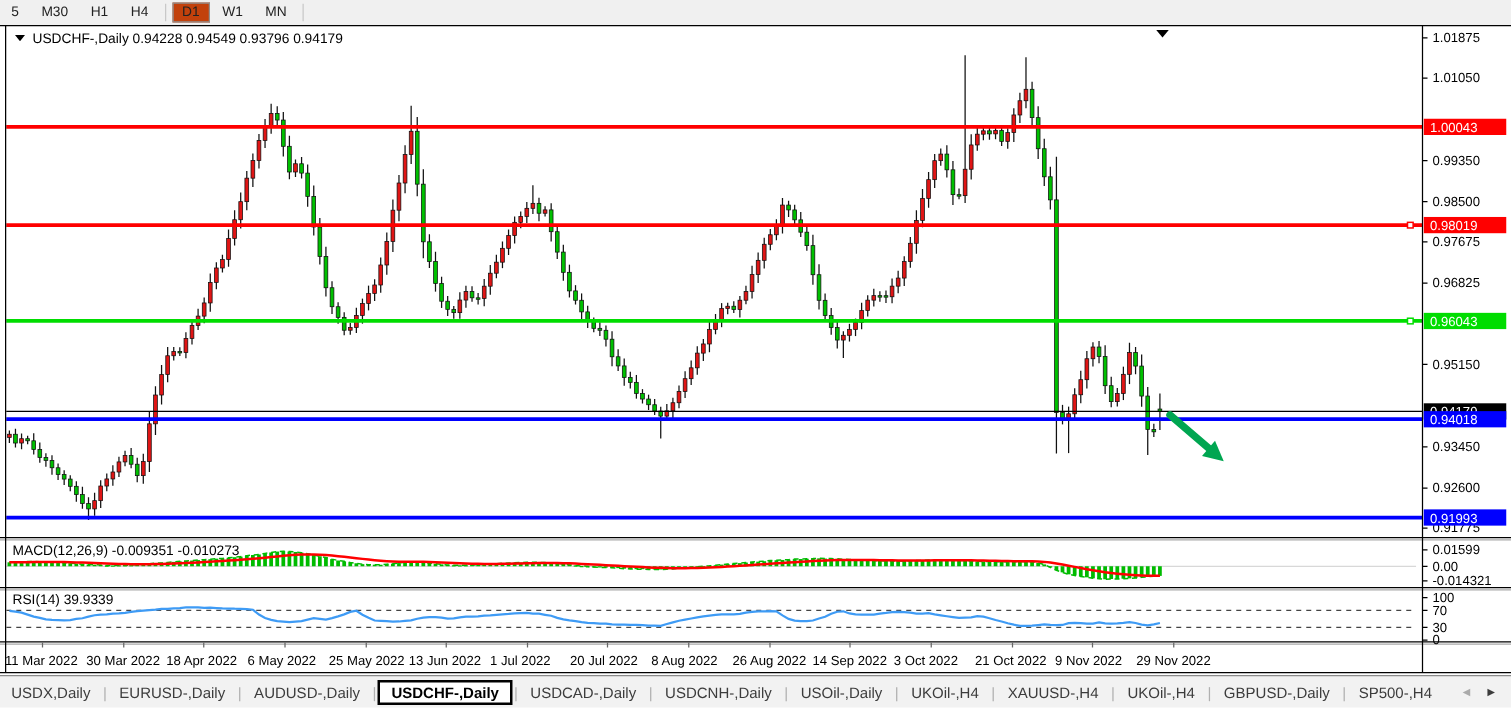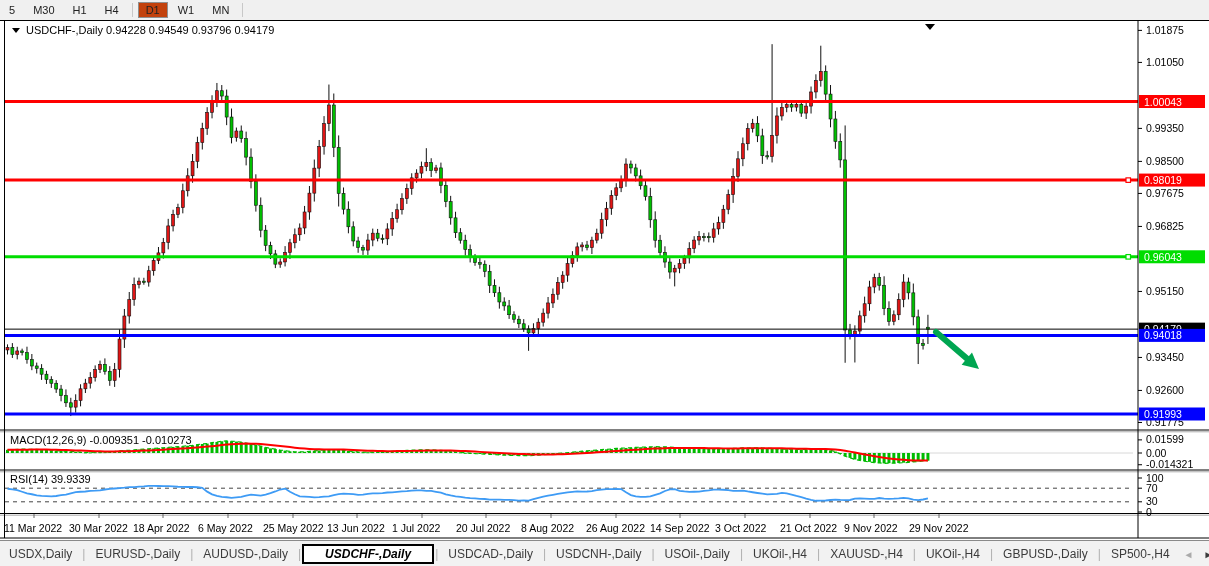--- a/index.html
+++ b/index.html
@@ -15,21 +15,21 @@
   #chartSvg{position:absolute;left:0;top:20px;}
   text{font-family:"Liberation Sans", sans-serif;}
   .ax{font-size:10.5px;fill:#000;}
   .lbl{font-size:11px;fill:#000;}
   .lvl-txt{font-size:10.5px;fill:#fff;}
   .date-txt{font-size:10.5px;fill:#000;}
   
   .tab-bar{position:absolute;left:0;top:540px;width:1209px;height:26px;background:#f2f2f2;
            border-top:1px solid #8a8a8a;display:flex;align-items:center;font-size:12px;color:#3c3c3c;}
   .tab-item{padding:3px 9px;white-space:nowrap;cursor:default;}
-  .tab-item.active{background:#fff;border:2px solid #000;font-weight:bold;color:#000;padding:1px 21px;font-style:italic;}
+  .tab-item.active{background:#fff;border:2px solid #000;font-weight:bold;color:#000;padding:1px 9px;}
   .tab-sep{color:#b0b0b0;padding:0 1px;}
   .tab-arrows{margin-left:auto;display:flex;align-items:center;padding-right:6px;}
   .tab-arrow{font-size:10px;padding:2px 5px;cursor:default;}
   .tab-arrow.dim{color:#aaa;}
 </style>
 </head>
 <body>
 
 <div class="tf-bar" id="tfBar">
     <div class="tf-btn">5</div>

